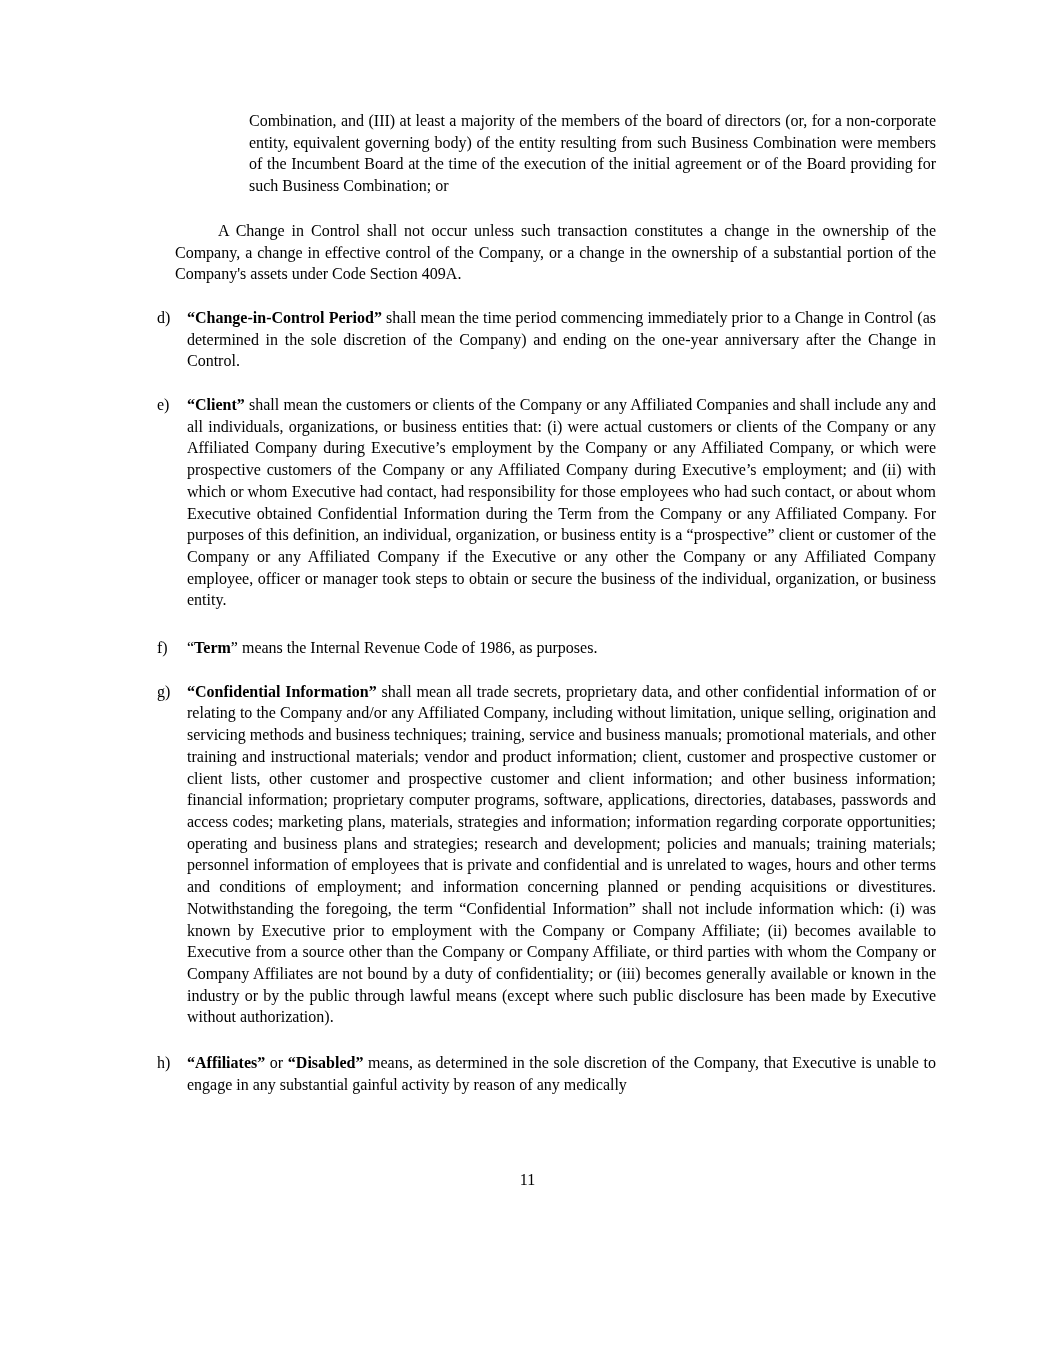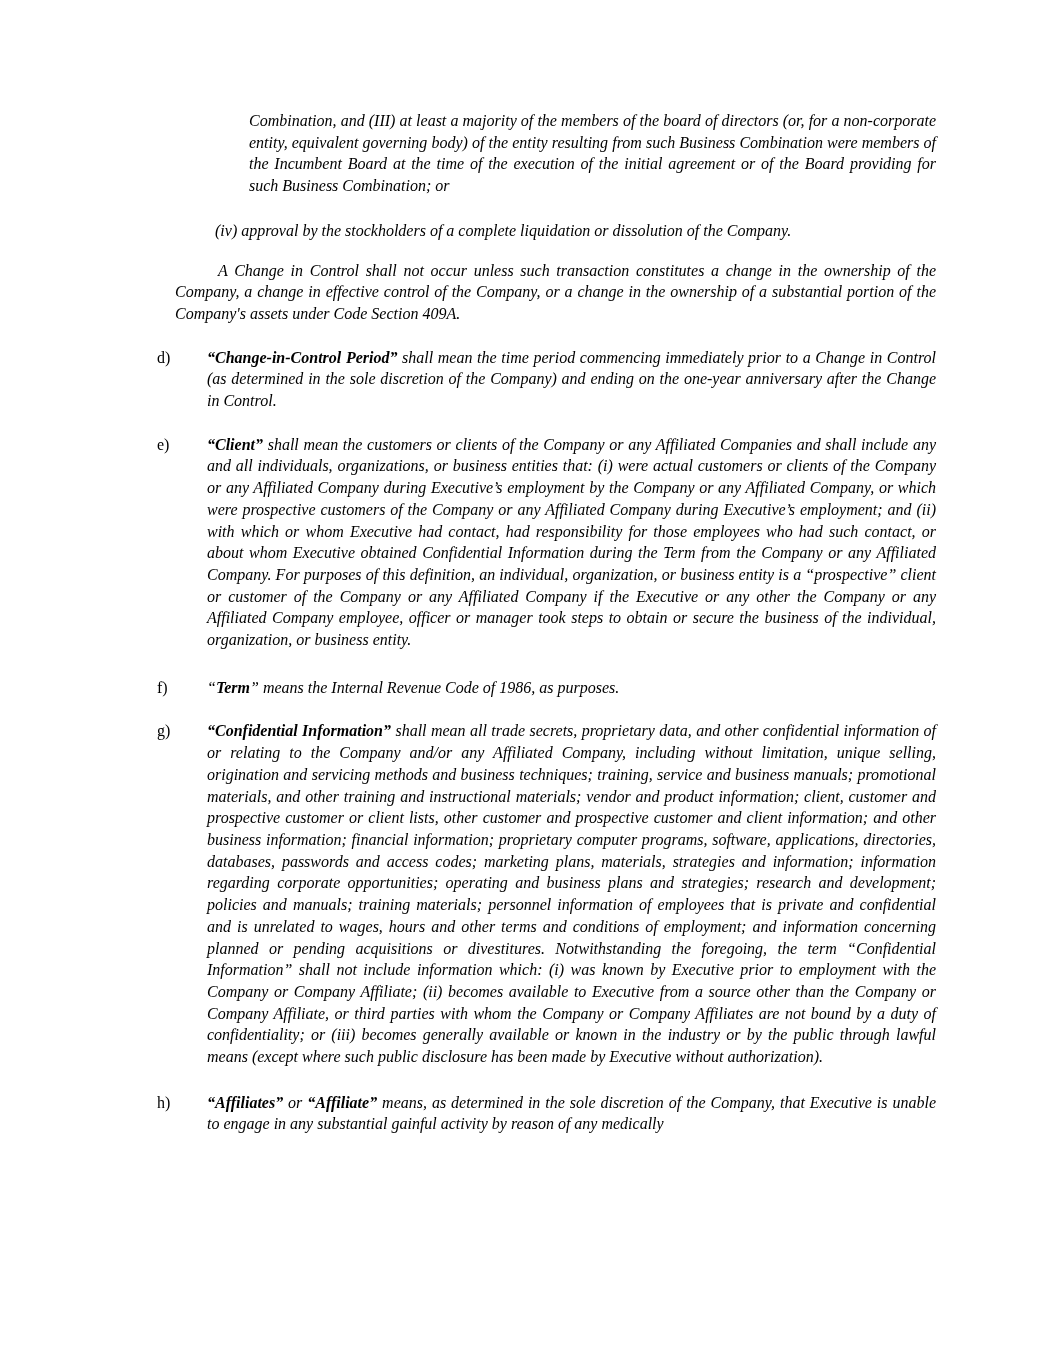--- a/index.html
+++ b/index.html
@@ -16,21 +16,21 @@
     font-family: "Liberation Serif", "DejaVu Serif", serif;
     font-size: 16px;
     line-height: 21.7px;
     box-sizing: border-box;
     overflow: hidden;
   }
   .content {
     box-sizing: border-box;
     padding: 110px 119px 0 157px;
   }
-  p { margin: 0; font-style: italic; }
+  p { margin: 0; }
   .clause-iii {
     margin: 0 0 23px 92px;
     text-align: justify;
   }
   .clause-iv {
     margin: 0 0 18px 58px;
   }
   .cic-note {
     margin: 0 0 22px 18px;
     text-indent: 43px;
@@ -39,40 +39,38 @@
   .def-item {
     display: flex;
     margin: 0 0 22px 0;
   }
   .def-label {
     flex: 0 0 30px;
   }
   .def-text {
     flex: 1;
     text-align: justify;
-    margin-left: 20px;
   }
   .def-e { margin-bottom: 26px; }
   .def-g { margin-bottom: 24px; }
   .def-h { margin-bottom: 0; }
   .b { font-weight: bold; }
   .page-number {
     margin-top: 74px;
     text-align: center;
   }
 </style>
 </head>
 <body>
 
 <div class="page">
   <div class="content">
 
     <p class="clause-iii">Combination, and (III) at least a majority of the members of the board of directors (or, for a non-corporate entity, equivalent governing body) of the entity resulting from such Business Combination were members of the Incumbent Board at the time of the execution of the initial agreement or of the Board providing for such Business Combination; or</p>
 
-    <p class="clause-iv">(iv) approval by the stockholders of a complete liquidation or dissolution of the Company.</p>
 
     <p class="cic-note">A Change in Control shall not occur unless such transaction constitutes a change in the ownership of the Company, a change in effective control of the Company, or a change in the ownership of a substantial portion of the Company's assets under Code Section 409A.</p>
 
     <div class="def-item def-d">
       <span class="def-label">d)</span>
       <p class="def-text"><span class="b">“Change-in-Control Period”</span><span> shall mean the time period commencing immediately prior to a Change in Control (as determined in the sole discretion of the Company) and ending on the one-year anniversary after the Change in Control.</span></p>
     </div>
 
     <div class="def-item def-e">
       <span class="def-label">e)</span>
@@ -84,18 +82,19 @@
       <p class="def-text"><span>“</span><span class="b">Term</span><span>” means the Internal Revenue Code of 1986, as purposes.</span></p>
     </div>
 
     <div class="def-item def-g">
       <span class="def-label">g)</span>
       <p class="def-text"><span class="b">“Confidential Information”</span><span> shall mean all trade secrets, proprietary data, and other confidential information of or relating to the Company and/or any Affiliated Company, including without limitation, unique selling, origination and servicing methods and business techniques; training, service and business manuals; promotional materials, and other training and instructional materials; vendor and product information; client, customer and prospective customer or client lists, other customer and prospective customer and client information; and other business information; financial information; proprietary computer programs, software, applications, directories, databases, passwords and access codes; marketing plans, materials, strategies and information; information regarding corporate opportunities; operating and business plans and strategies; research and development; policies and manuals; training materials; personnel information of employees that is private and confidential and is unrelated to wages, hours and other terms and conditions of employment; and information concerning planned or pending acquisitions or divestitures.  Notwithstanding the foregoing, the term “Confidential Information” shall not include information which: (i) was known by Executive prior to employment with the Company or Company Affiliate; (ii) becomes available to Executive from a source other than the Company or Company Affiliate, or third parties with whom the Company or Company Affiliates are not bound by a duty of confidentiality; or (iii) becomes generally available or known in the industry or by the public through lawful means (except where such public disclosure has been made by Executive without authorization).</span></p>
     </div>
 
     <div class="def-item def-h">
       <span class="def-label">h)</span>
-      <p class="def-text"><span class="b">“Affiliates”</span><span> or </span><span class="b">“Affiliate”</span><span> means, as determined in the sole discretion of the Company, that Executive is unable to engage in any substantial gainful activity by reason of any medically</span></p>
+      <p class="def-text"><span class="b">“Affiliates”</span><span> or </span><span class="b">“Disabled”</span><span> means, as determined in the sole discretion of the Company, that Executive is unable to engage in any substantial gainful activity by reason of any medically</span></p>
     </div>
 
   </div>
 
+  <div class="page-number">11</div>
 </div>
 
 </body></html>

